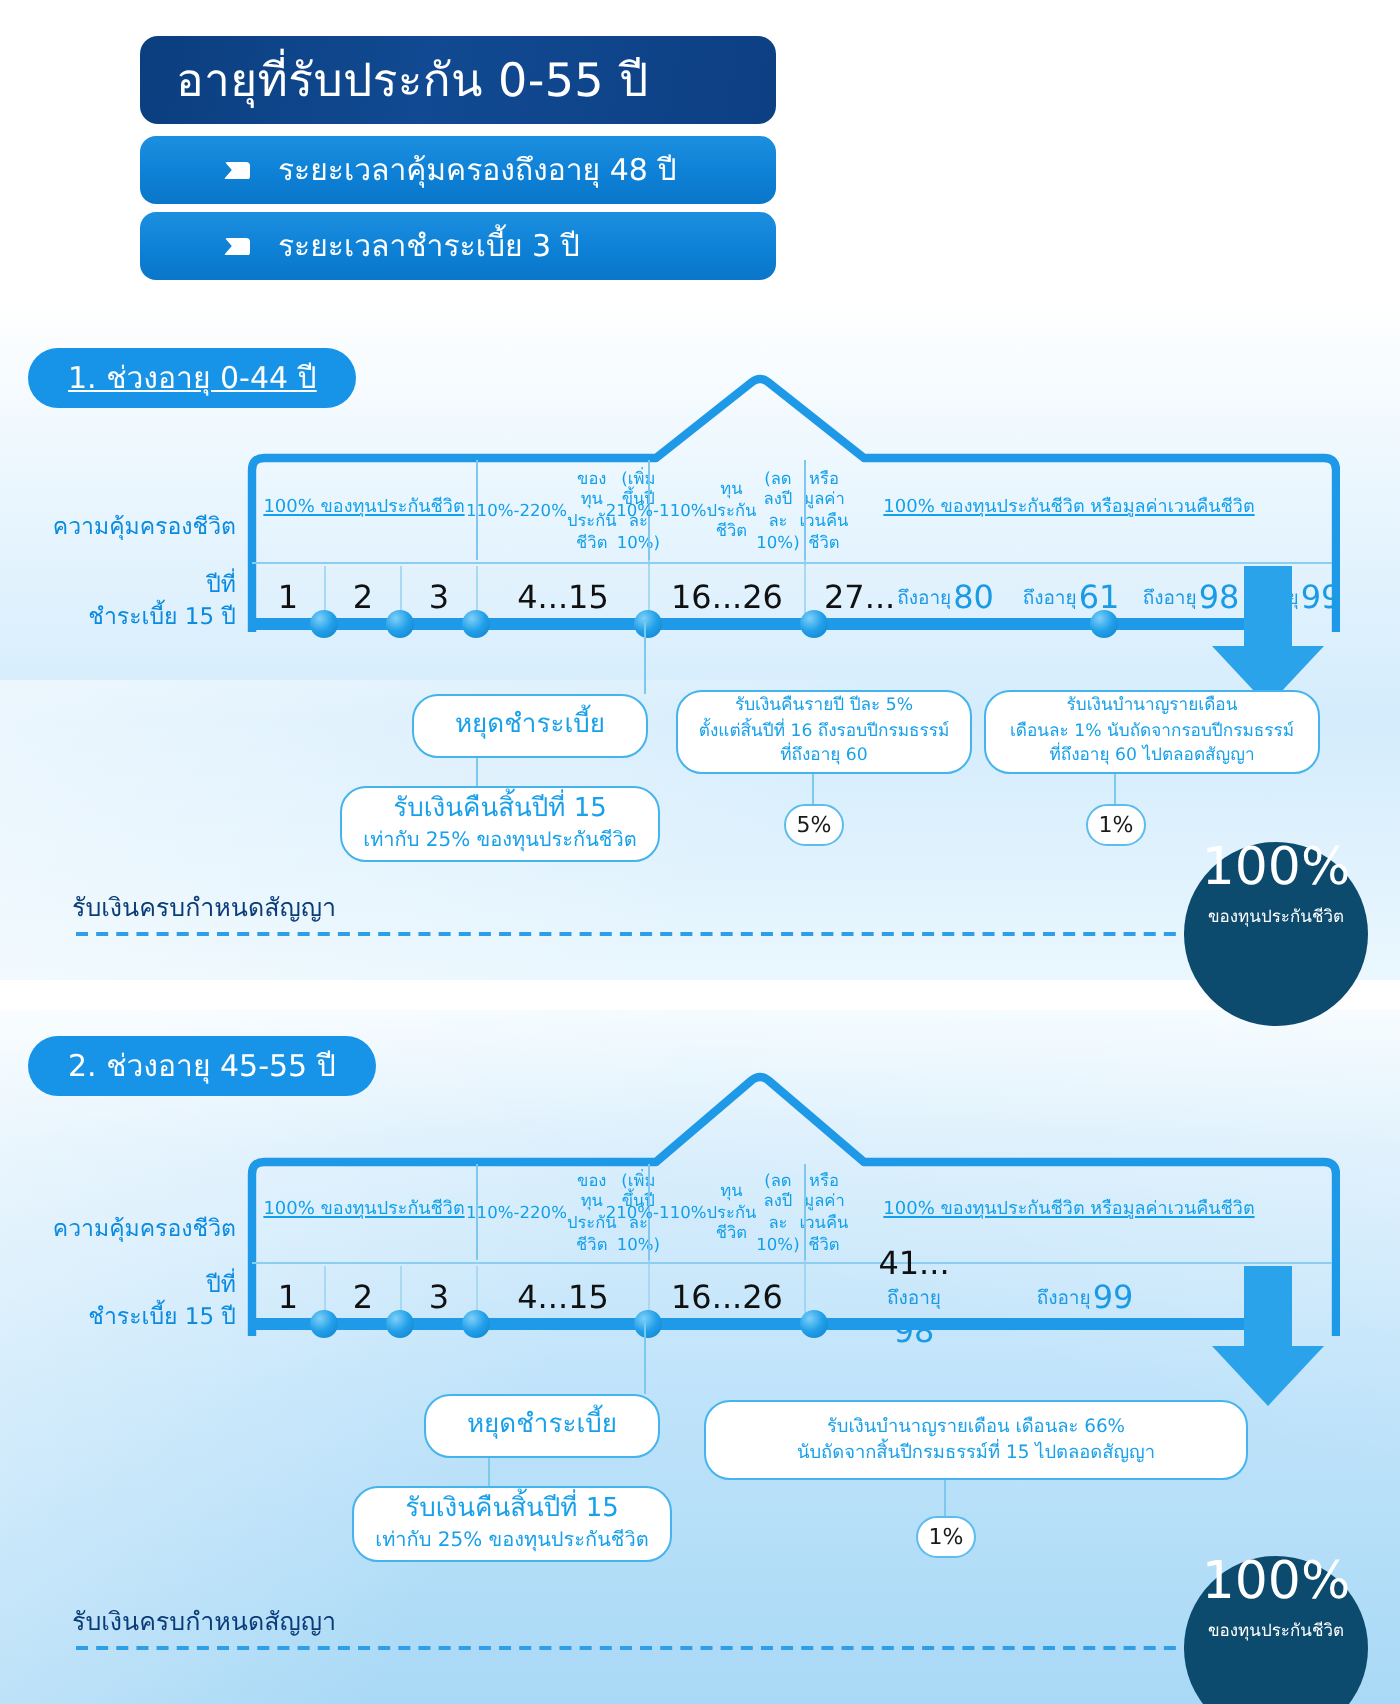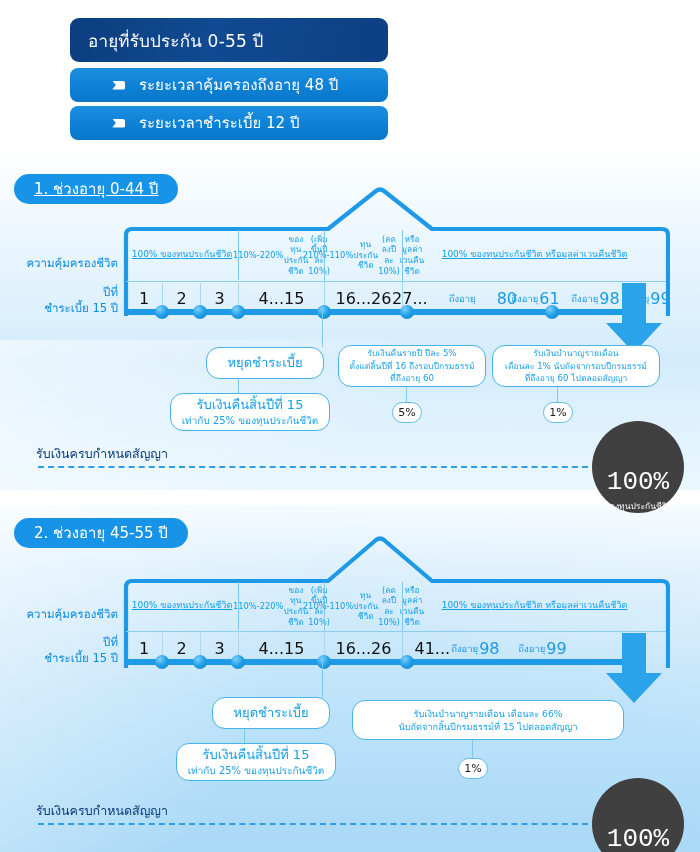--- a/index.html
+++ b/index.html
@@ -32,21 +32,21 @@
                 linear-gradient(200deg, rgba(255,255,255,.30) 0%, rgba(255,255,255,0) 40%);
   }
 
   
   .hdr-dark {
     position: absolute; left: 70px; top: 18px; width: 318px; height: 44px;
     background: linear-gradient(100deg, #0b3e7f 0%, #114a92 45%, #0d3f83 100%);
     border-radius: 9px;
     display: flex; align-items: center;
     padding-left: 18px;
-    color: #ffffff; font-size: 17px; letter-spacing: .2px;
+    color: #ffffff; font-size: 23px; letter-spacing: .2px;
   }
   .hdr-blue {
     position: absolute; left: 70px; width: 318px; height: 34px;
     background: linear-gradient(180deg, #1d8fe0 0%, #0d81d6 55%, #0a76c9 100%);
     border-radius: 8px;
     display: flex; align-items: center;
     color: #ffffff; font-size: 15px;
   }
   .hdr-blue.b1 { top: 68px; }
   .hdr-blue.b2 { top: 106px; }
@@ -133,22 +133,22 @@
 
   
   .sum-text {
     position: absolute; color: #0a3c78; font-size: 12.5px; z-index: 6;
   }
   .dashline {
     position: absolute; height: 0; border-top: 2.5px dashed #2f9ee8; z-index: 5;
   }
   .circle100 {
     position: absolute; width: 92px; height: 92px; border-radius: 50%;
-    background: #404040; z-index: 7;
-    display: flex; flex-direction: column; align-items: center; justify-content: flex-end; font-family: Liberation Mono, monospace;
+    background: #0c4a6e; z-index: 7;
+    display: flex; flex-direction: column; align-items: center; justify-content: flex-start;
   }
   .circle100 .n { color: #ffffff; font-size: 26px; line-height: 1; }
   .circle100 .s { color: #ffffff; font-size: 8.5px; margin-top: 4px; }
 </style>
 </head>
 <body>
 
 <div class="bg-sec1"></div>
 <div class="bg-sec2"></div>
 
@@ -156,21 +156,21 @@
   <span>อายุที่รับประกัน 0-55 ปี</span>
 </div>
 
 <div class="hdr-blue b1">
   <span class="bullet-flag"></span>
   <span>ระยะเวลาคุ้มครองถึงอายุ 48 ปี</span>
 </div>
 
 <div class="hdr-blue b2">
   <span class="bullet-flag"></span>
-  <span>ระยะเวลาชำระเบี้ย 12 ปี</span>
+  <span>ระยะเวลาชำระเบี้ย 3 ปี</span>
 </div>
 
 <div class="sec-title" style="top:174px;text-decoration:underline;">
   <span>1. ช่วงอายุ 0-44 ปี</span>
 </div>
 
 <svg class="pent" style="left:122px; top:185px; width:548px; height:135px;" viewBox="0 0 548 135">
   <path d="M4 131 L4 50 Q4 44 10 44 L206 44 L254 6 Q258 3 262 6 L310 44 L540 44 Q546 44 546 50 L546 131" fill="none" stroke="#1e99e7" stroke-width="4.2" stroke-linejoin="round"></path>
 </svg>
 
@@ -213,21 +213,21 @@
     </div>
   <div class="ycell" style="width:38px;">
       <span>3</span>
     </div>
   <div class="ycell" style="width:86px;">
       <span>4...15</span>
     </div>
   <div class="ycell" style="width:78px;">
       <span>16...26</span>
     </div>
-  <div class="ycell" style="width:104px;gap:20px;">
+  <div class="ycell" style="width:104px;">
       <span>27...</span>
       <span class="sm">ถึงอายุ</span>
       <span class="bg">80</span>
     </div>
   <div class="ycell" style="width:58px; border-left:none;">
       <span class="sm">ถึงอายุ</span>
       <span class="bg">61</span>
     </div>
   <div class="ycell" style="width:62px; border-left:none;">
       <span class="sm">ถึงอายุ</span>
@@ -344,21 +344,21 @@
     </div>
   <div class="ycell" style="width:38px;">
       <span>3</span>
     </div>
   <div class="ycell" style="width:86px;">
       <span>4...15</span>
     </div>
   <div class="ycell" style="width:78px;">
       <span>16...26</span>
     </div>
-  <div class="ycell" style="width:110px; border-left:none;">
+  <div class="ycell" style="width:110px; border-left:none;flex-direction:column;">
       <span>41...</span>
       <span class="sm">ถึงอายุ</span>
       <span class="bg">98</span>
     </div>
   <div class="ycell" style="width:60px; border-left:none;">
       <span class="sm">ถึงอายุ</span>
       <span class="bg">99</span>
     </div>
 </div>
 

